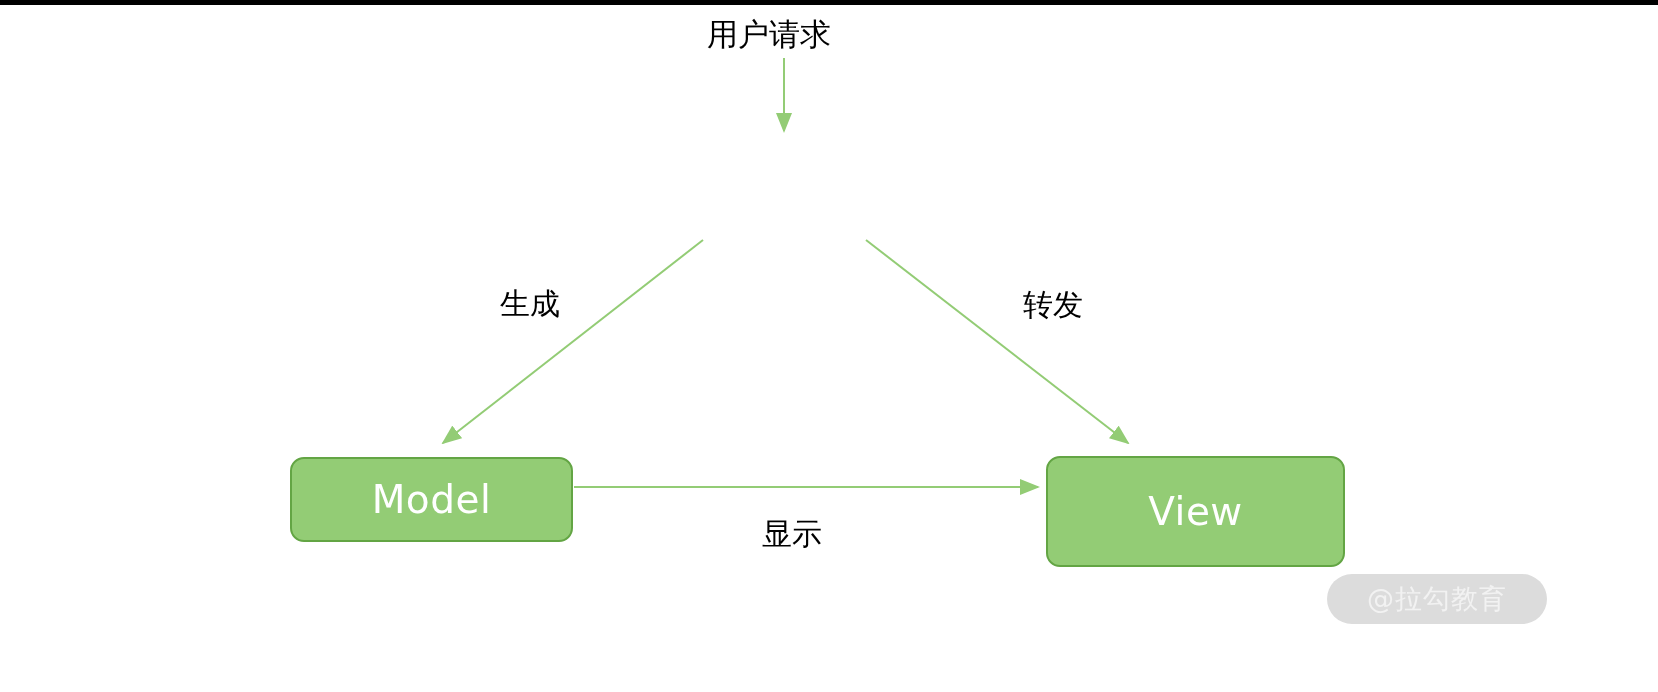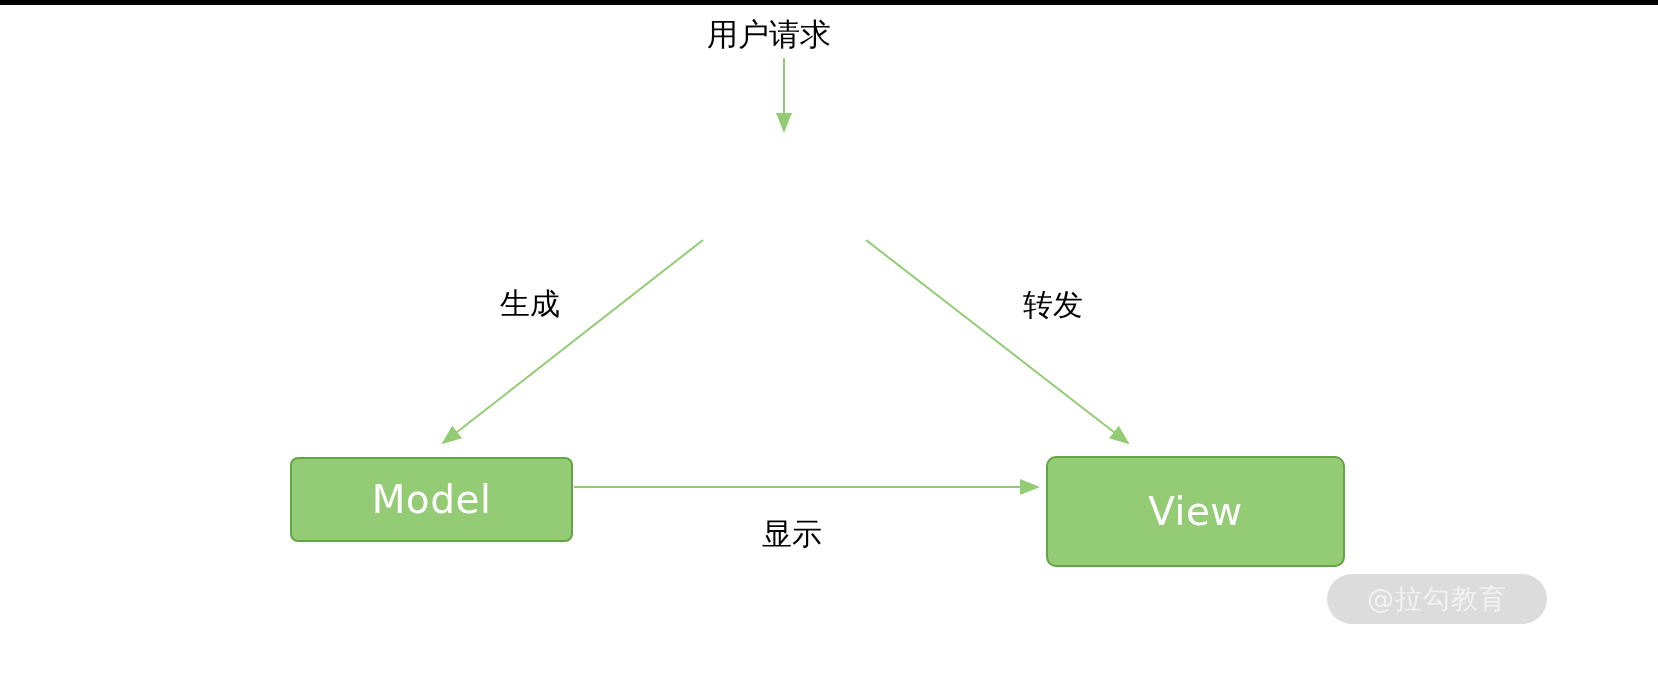--- a/index.html
+++ b/index.html
@@ -51,28 +51,26 @@
     left: 640px;
     top: 138px;
     width: 288px;
     height: 100px;
   }
   #node-model {
     left: 290px;
     top: 457px;
     width: 283px;
     height: 85px;
-    border-radius: 8px;
   }
   #node-view {
     left: 1046px;
     top: 456px;
     width: 299px;
     height: 111px;
-    border-radius: 10px;
   }
   .edge-label {
     position: absolute;
     color: #000000;
     font-size: 30px;
     font-family: "DejaVu Sans", "Liberation Sans", sans-serif;
     white-space: nowrap;
   }
   #label-request {
     left: 707px;

